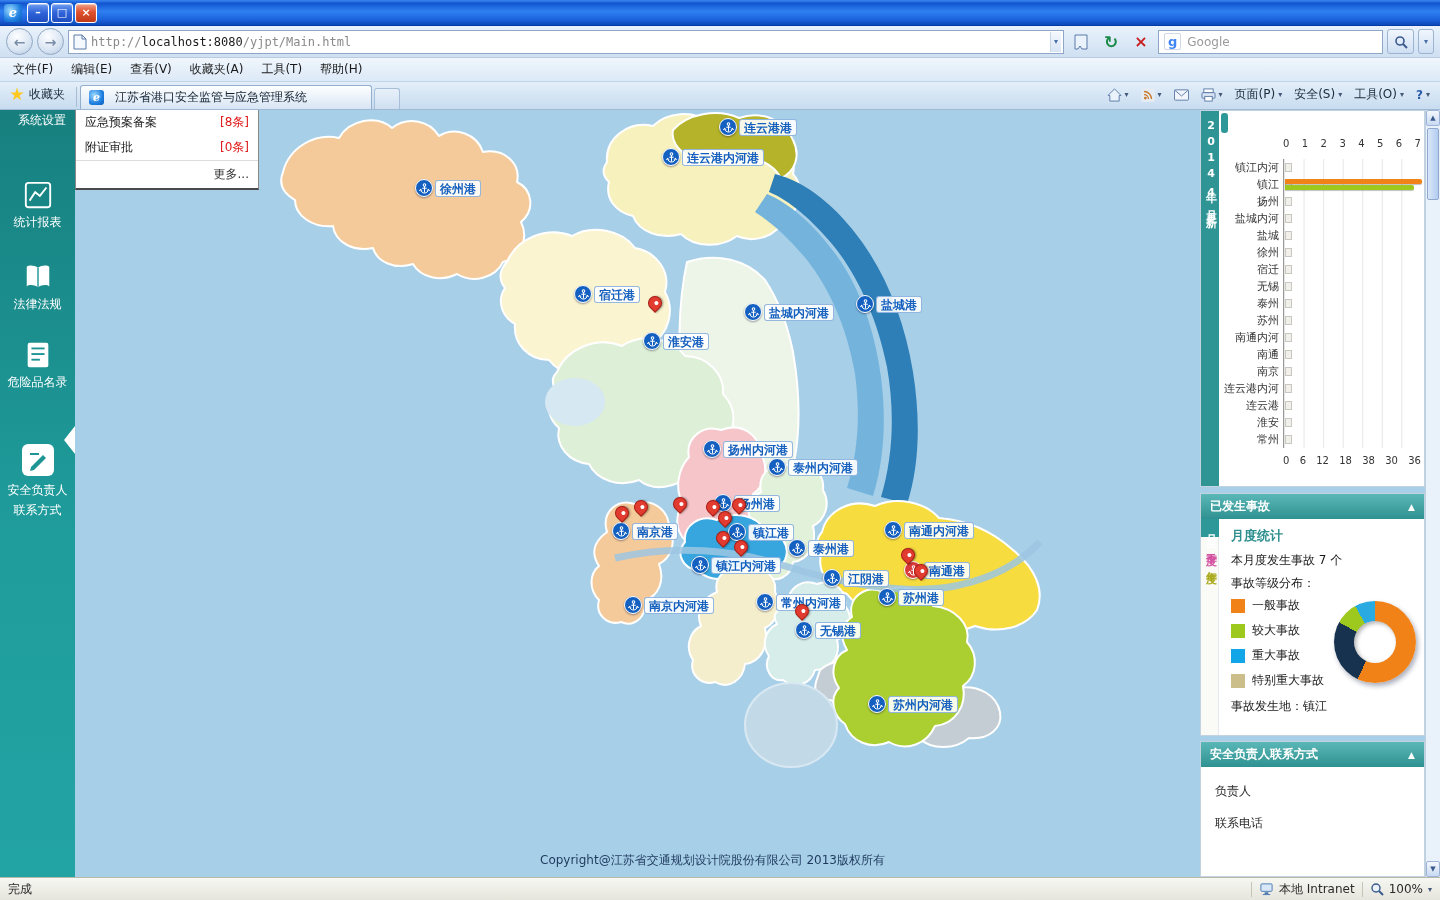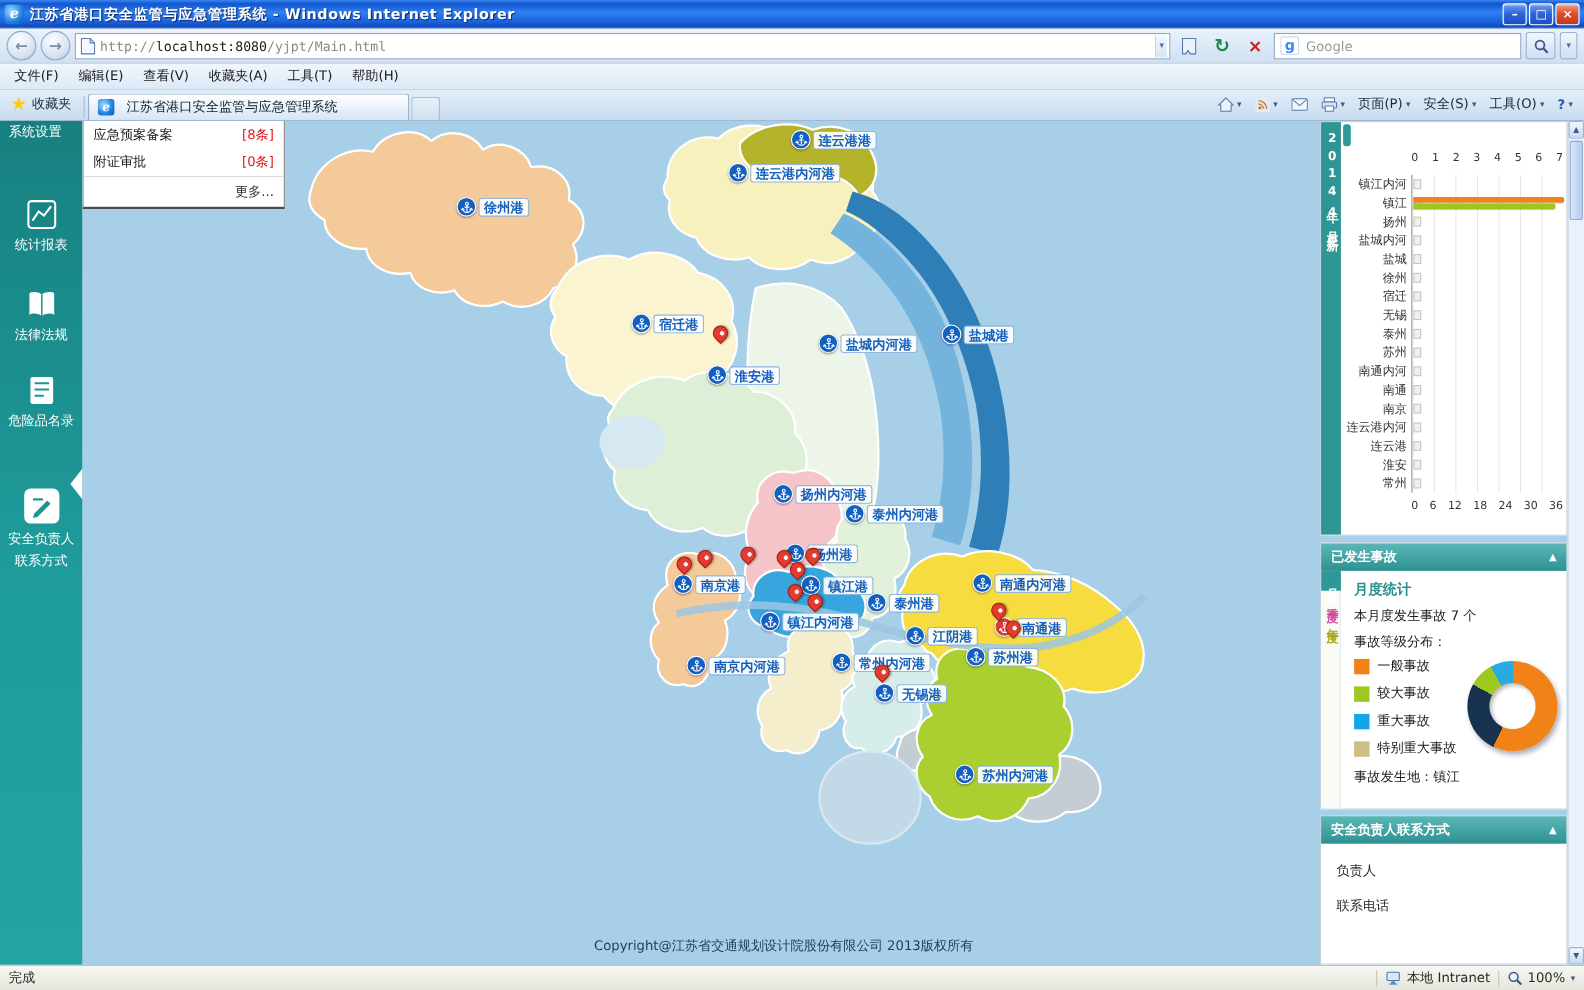--- a/index.html
+++ b/index.html
@@ -72,21 +72,21 @@
   .caret { font-size:8px; color:#44587A; }
 
   
   .main { flex:1; display:flex; position:relative; background:#A8CFE8; overflow:hidden; min-height:0; }
 
   
   .sidebar { width:75px; flex-shrink:0; position:relative; color:#fff;
     background:linear-gradient(180deg,#17807F,#1F9C9C 55%,#23A4A4); }
   .sitem { display:flex; flex-direction:column; align-items:center; gap:5px; font-size:12px; cursor:pointer;
     line-height:15px; text-align:center; }
-  .sitem.s0 { align-items:flex-start; padding:3px 0 0 8px; }
+  .sitem.s0 { align-items:flex-start; padding:3px 0 0 18px; }
   .m1 { margin-top:52px; } .m2 { margin-top:32px; } .m3 { margin-top:28px; } .m4 { margin-top:52px; }
   .sicon { width:30px; height:30px; display:flex; }
   .sicon.big { width:36px; height:36px; }
   .sidearrow { position:absolute; right:0; top:316px; width:0; height:0;
     border-top:14px solid transparent; border-bottom:14px solid transparent; border-right:11px solid #FFFFFF; }
 
   
   .map { width:1125px; flex-shrink:0; position:relative; overflow:hidden; background:#A8CFE8; }
   .mapsvg { position:absolute; left:0; top:0; }
   .markers { position:absolute; inset:0; }
@@ -172,21 +172,20 @@
   .zone, .zoomctl { display:flex; align-items:center; gap:5px; }
   svg { display:block; }
 </style>
 </head>
 <body>
 
 <div class="window">
 
   <div class="titlebar">
     <span class="ie-ico">e</span>
-    <span class="titletext">江苏省港口安全监管与应急管理系统 - Windows Internet Explorer</span>
     <span class="winbtns">
       <span class="wb">–</span>
       <span class="wb">□</span>
       <span class="wb close">×</span>
     </span>
   </div>
 
   <div class="addrbar">
     <span class="navbtn">←</span>
     <span class="navbtn">→</span>
@@ -763,21 +762,21 @@
               </span>
             </div>
           </div>
         <div class="tickrow">
           <span class="lblspacer"></span>
           <span class="ticks">
               <span class="tick">0</span>
               <span class="tick">6</span>
               <span class="tick">12</span>
               <span class="tick">18</span>
-              <span class="tick">24</span>
+              <span class="tick">38</span>
               <span class="tick">30</span>
               <span class="tick">36</span>
             </span>
         </div>
       </div>
 
       <div class="accpanel">
         <div class="phead">
           <span>已发生事故</span>
           <span class="collapse">▲</span>

